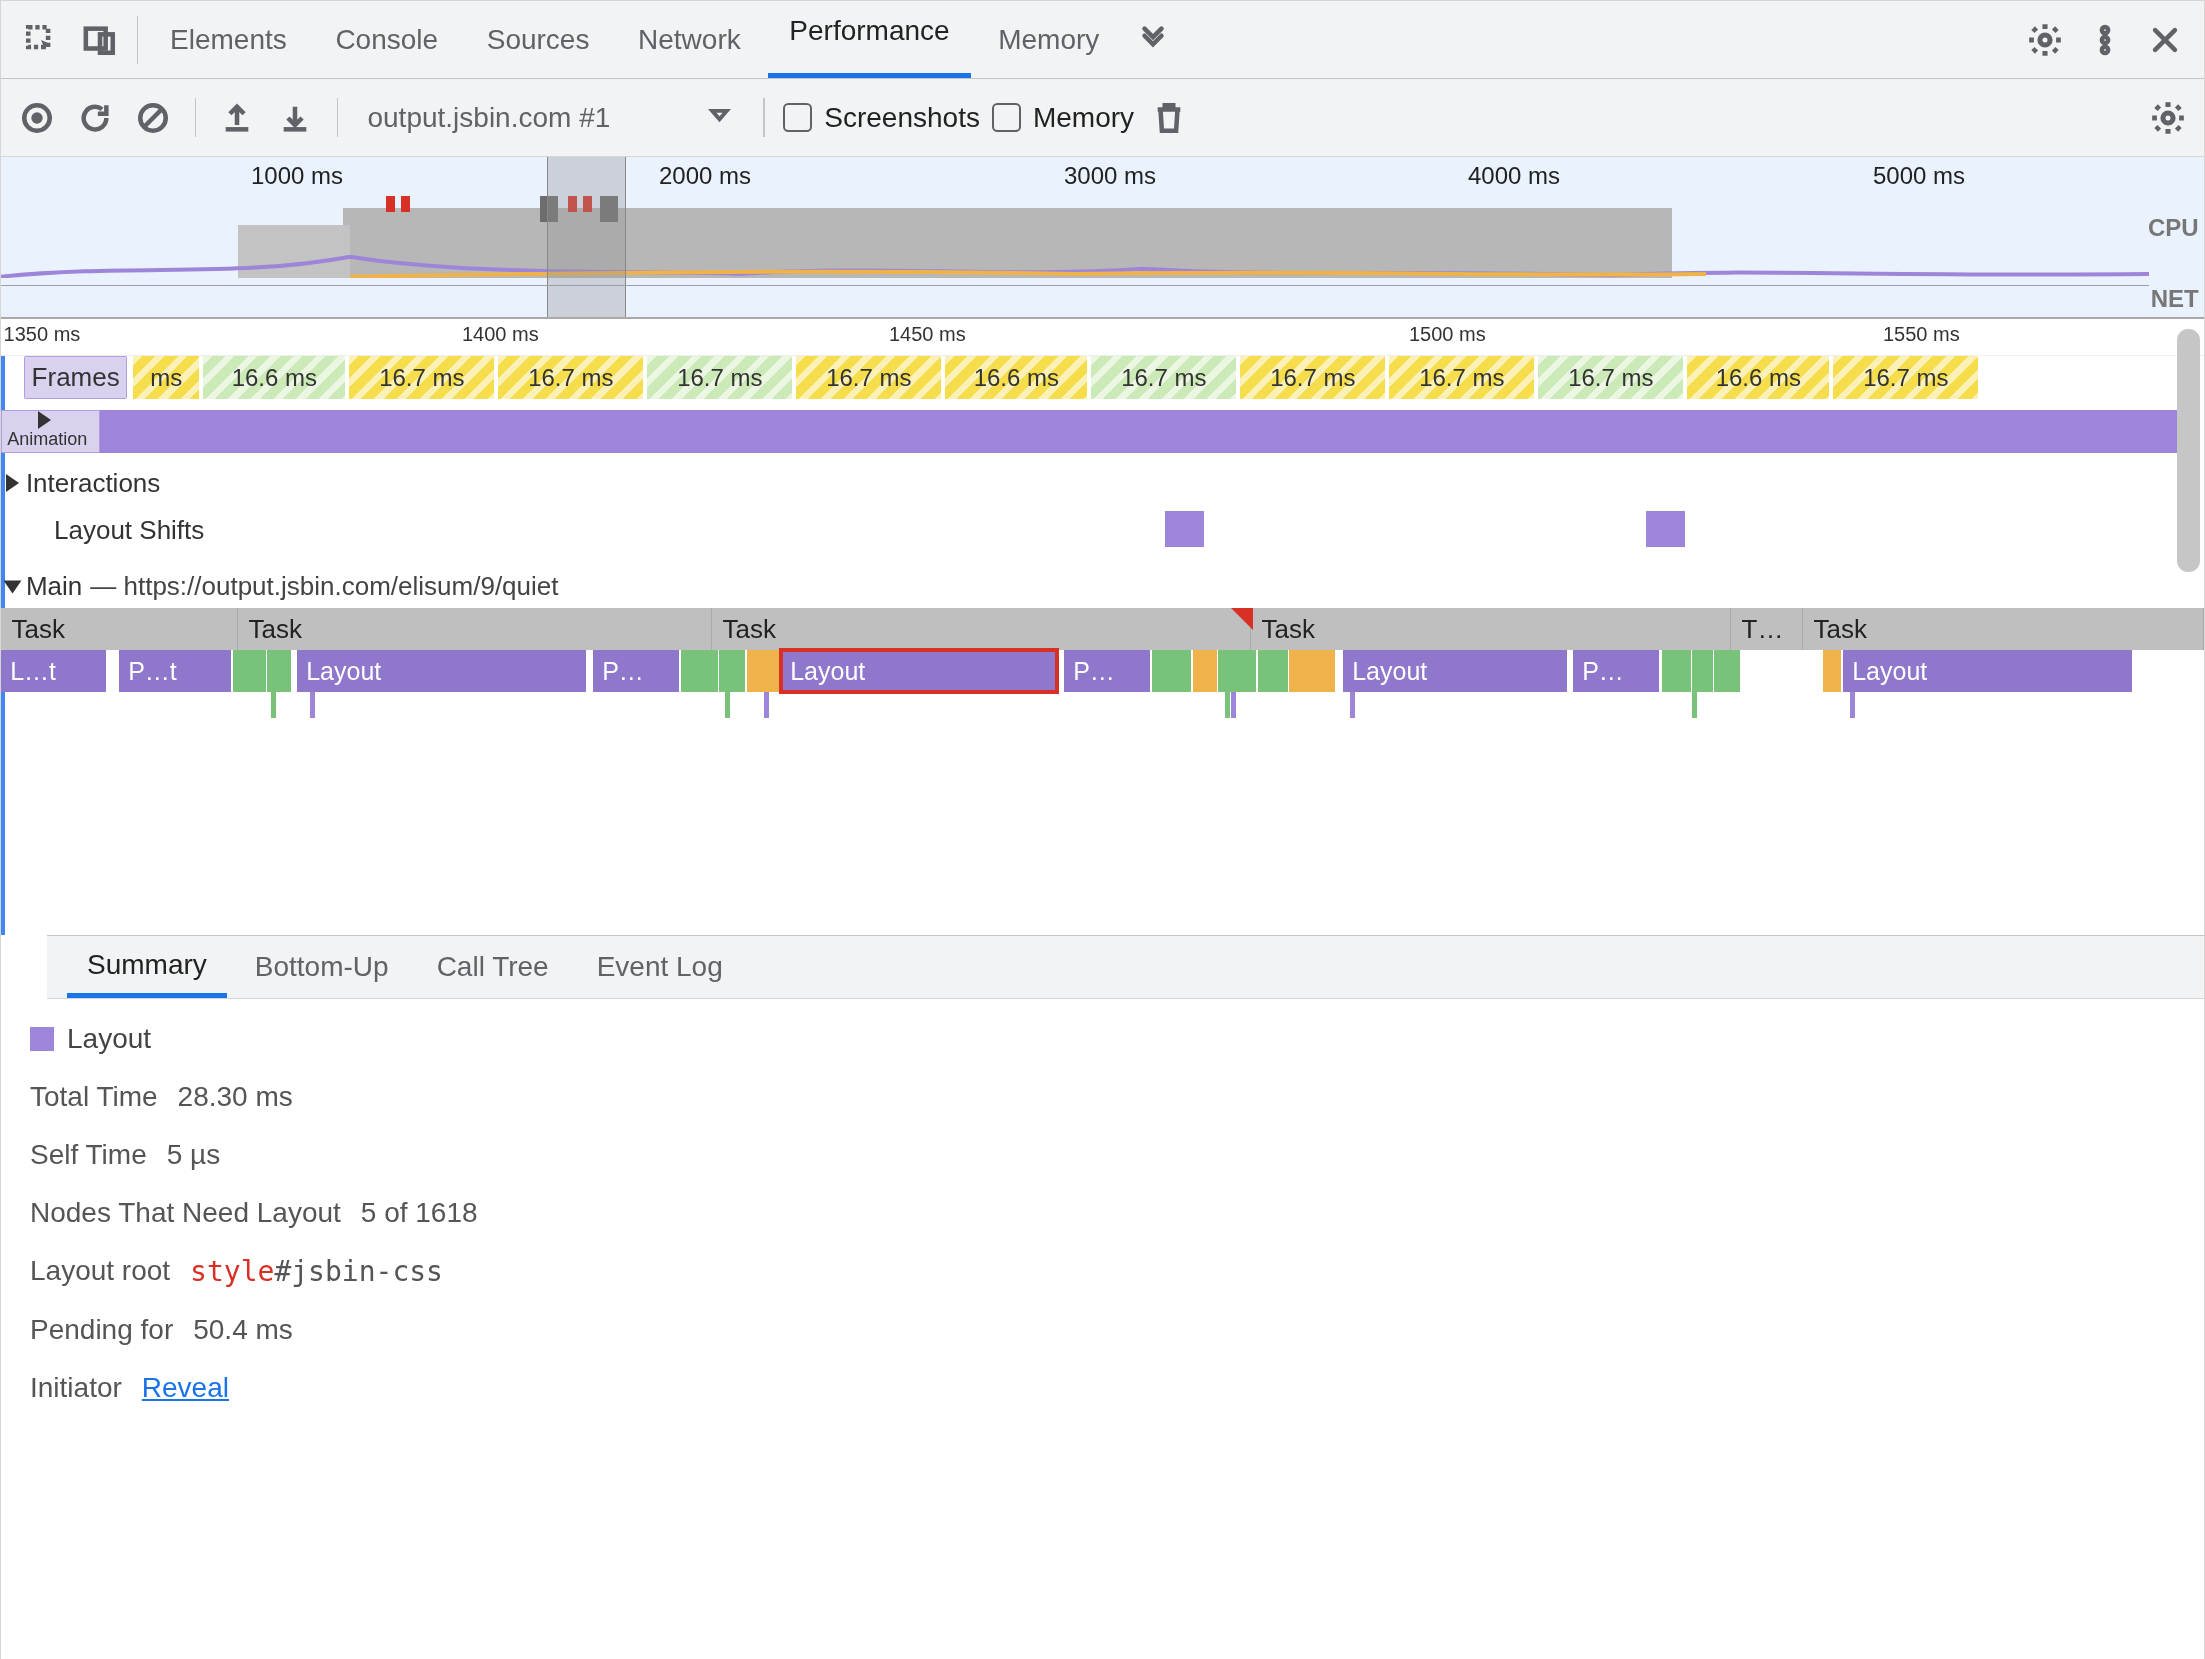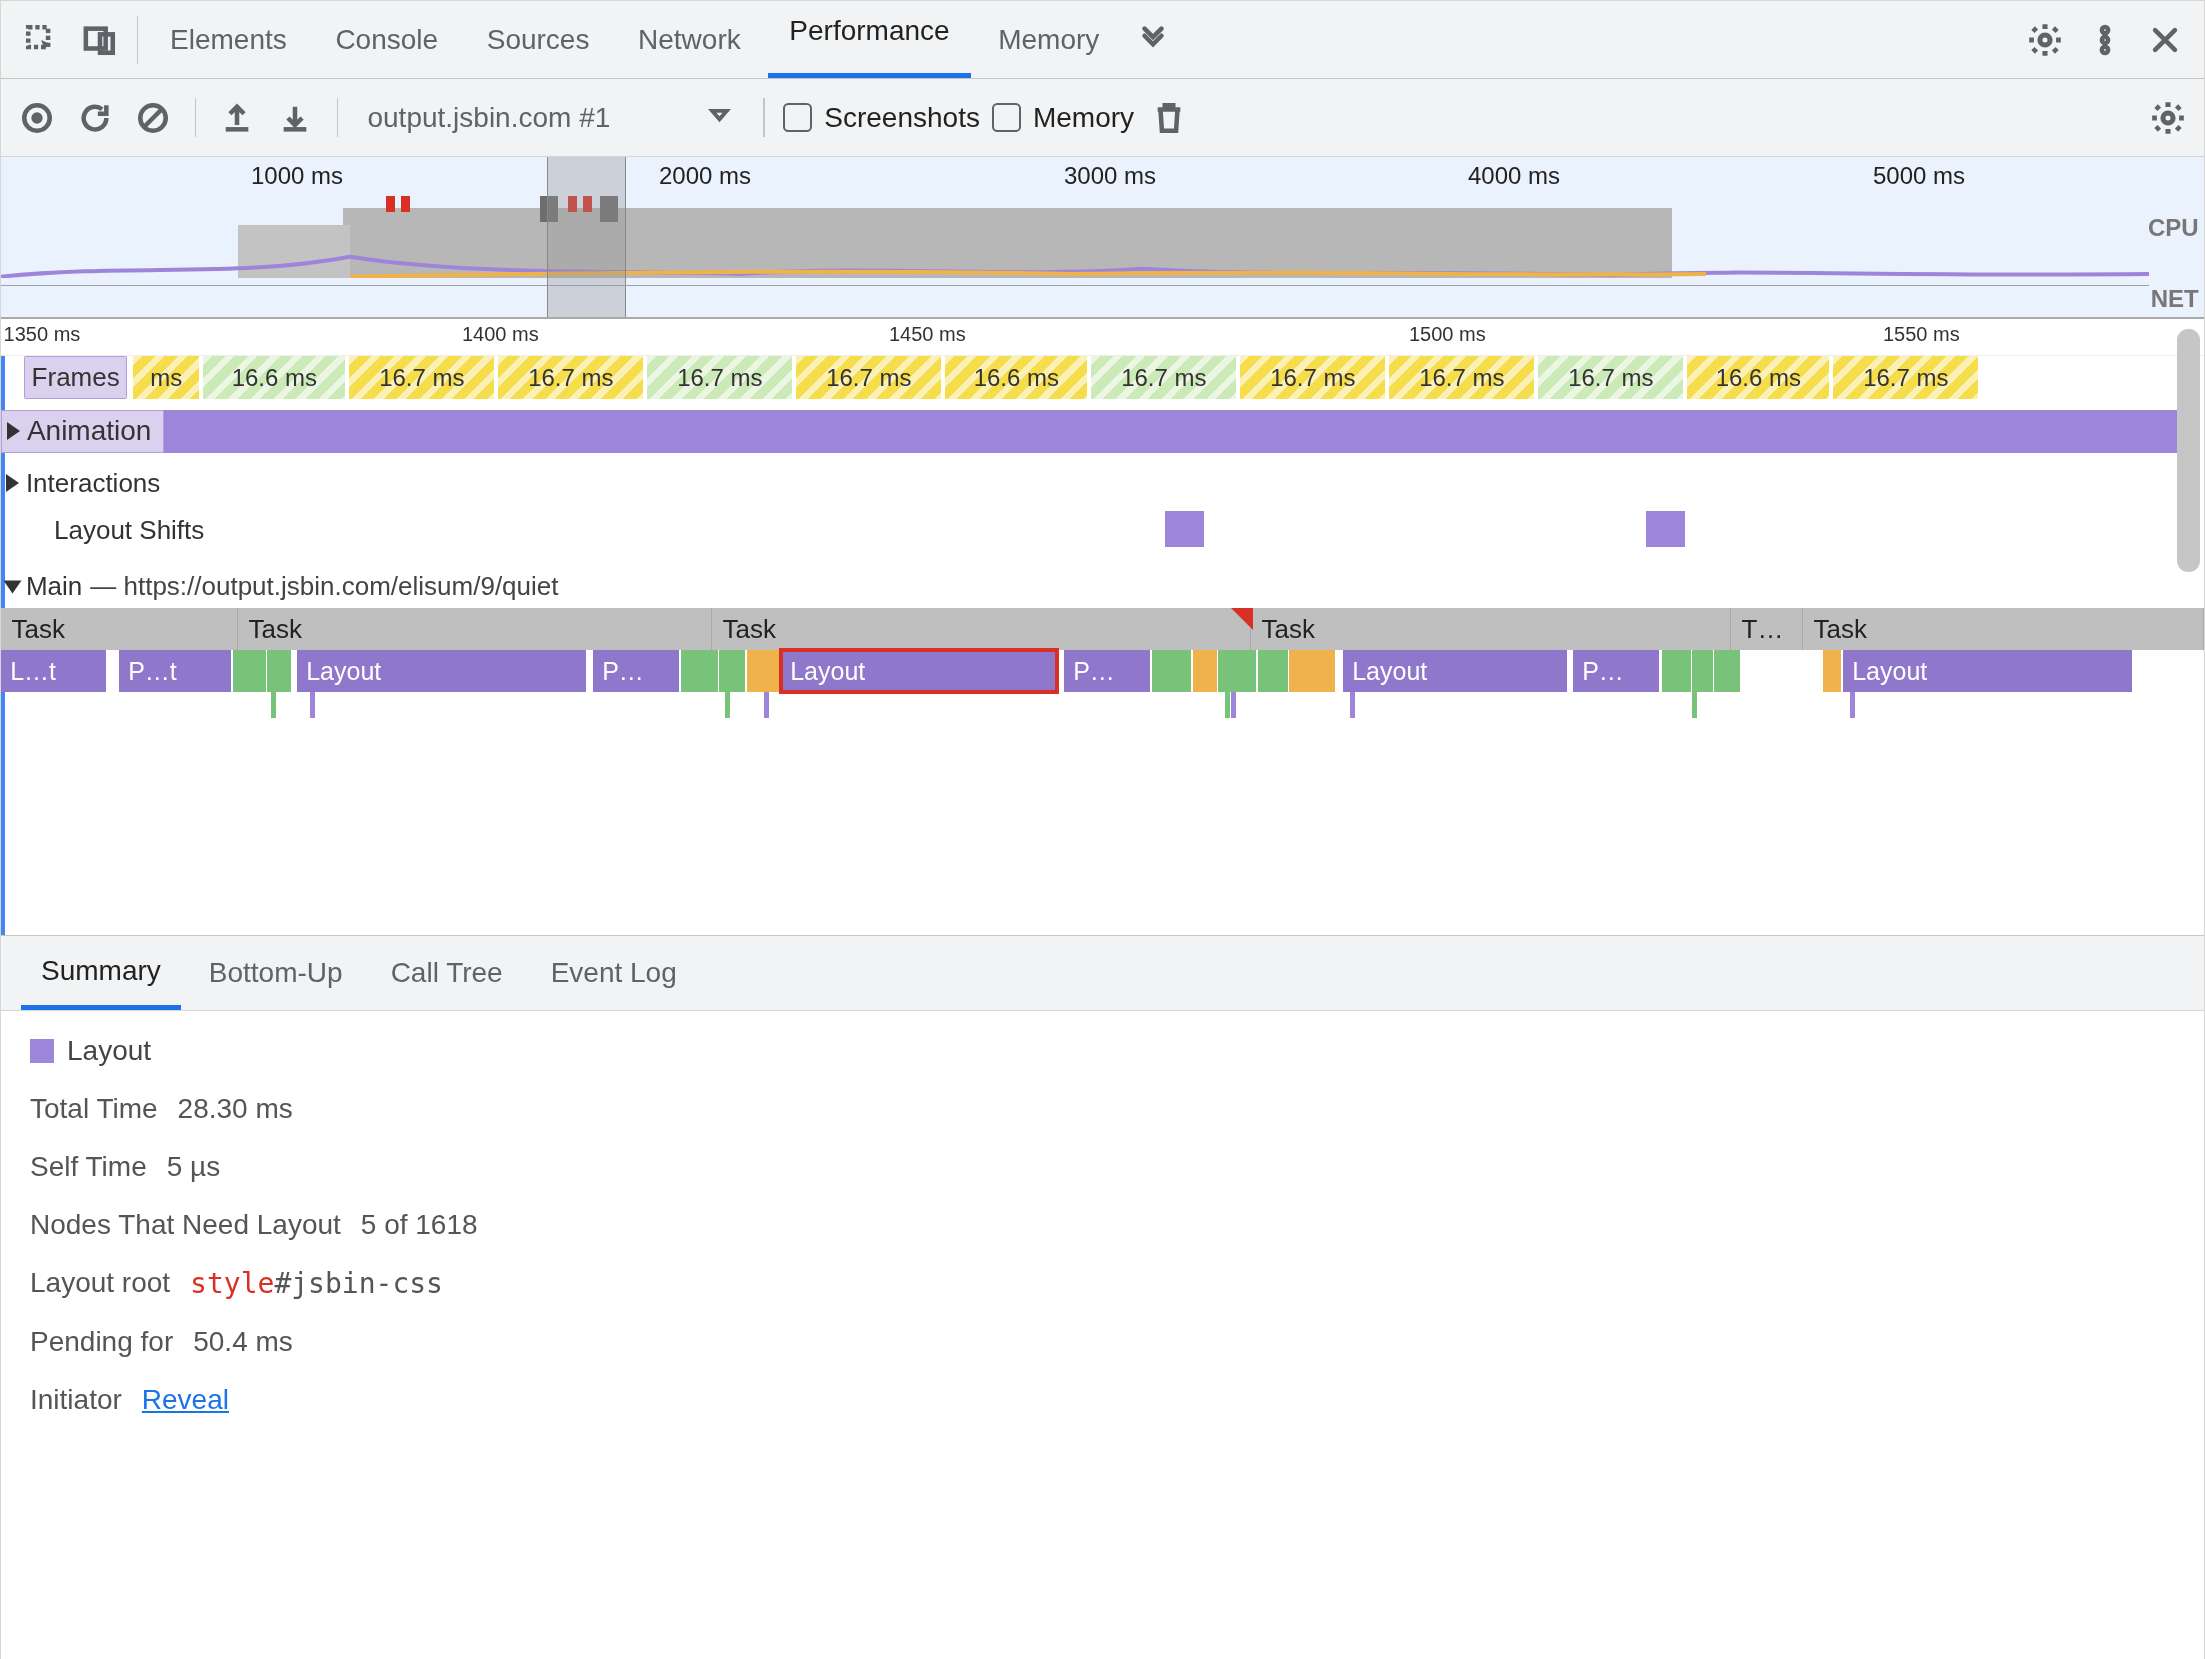--- a/index.html
+++ b/index.html
@@ -127,22 +127,22 @@
   height:100%;display:flex;align-items:center;justify-content:center;
   font-size:24px;color:#333;margin-right:4px;
   background-image:repeating-linear-gradient(135deg,rgba(255,255,255,.6) 0,rgba(255,255,255,.6) 6.6px,transparent 6.6px,transparent 16px);
 }
 .fy{background-color:var(--frame-yellow)}
 .fg{background-color:var(--frame-green)}
 
 .anim-row{height:43px;position:relative;margin-top:10.5px}
 .anim-row .header{
   position:absolute;left:0;top:0;height:100%;background:#d9d1ee;
-  display:flex;align-items:center;padding:0 12px 0 5.3px;font-size:28px;
-  border:0.7px solid #b19ee0;border-radius:1.3px;z-index:2;
+  display:flex;align-items:center;padding:0 12px 0 5.3px;font-size:18px;
+  border:0.7px solid #b19ee0;border-radius:1.3px;z-index:2;flex-direction:column;
 }
 .anim-row .bar{
   position:absolute;left:0;right:26px;top:0;height:100%;
   background:var(--purple);
 }
 .tri-icon{display:inline-block;width:0;height:0;border-top:9.2px solid transparent;border-bottom:9.2px solid transparent;border-left:13px solid #333;margin-right:6.6px}
 .tri-icon.dn{transform:rotate(90deg)}
 
 .int-row{height:43px;display:flex;align-items:center;font-size:26px;padding-left:5.3px;margin-top:9.2px}
 
@@ -166,23 +166,23 @@
 .blk.sel{outline:4px solid #d93025;outline-offset:-2px}
 
 .ticks-row{height:32px;position:relative}
 .ticks-row span{position:absolute;top:0;width:4.6px;height:26px}
 
 .left-strip{position:absolute;left:0;top:0;bottom:0;width:4px;background:#4285f4}
 
 .vscroll{position:absolute;right:5.3px;width:22.4px;height:243px;background:#c6c6c6;border-radius:11.2px;top:329px}
 
 .bottom-tabs{
-  height:76px;background:var(--toolbar-bg);
+  height:64px;background:var(--toolbar-bg);
   border-top:1.3px solid var(--border);border-bottom:1.3px solid var(--border-light);
-  display:flex;align-items:center;gap:8px;padding:0 20px;
+  display:flex;align-items:center;gap:8px;padding:0 20px;margin-left:46px;
 }
 .btab{font-size:28px;color:var(--text-inactive);padding:0 20px;height:100%;display:flex;align-items:center;cursor:pointer}
 .btab.active{color:#222;border-bottom:5.3px solid var(--active-blue)}
 
 .summary{flex:1;background:#fff;padding:24px 29px;font-size:28px;color:#444;overflow:hidden}
 .summary .title{display:flex;align-items:center;gap:13px;margin-bottom:26px}
 .summary .swatch{width:24px;height:24px;background:var(--purple)}
 .summary .row{display:flex;gap:20px;margin:26px 0}
 .summary .row .k{color:#555}
 .summary .row .v{color:#555}

